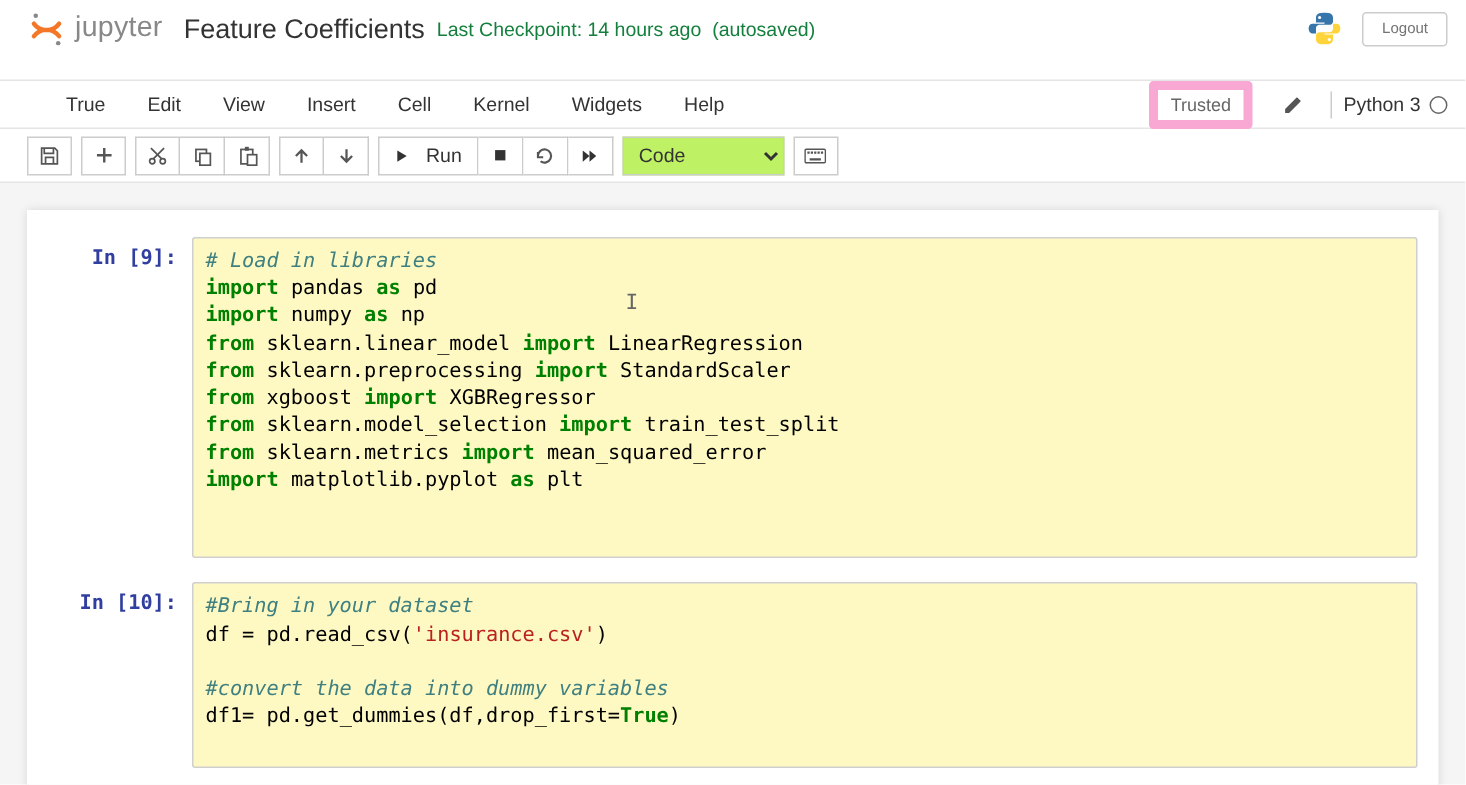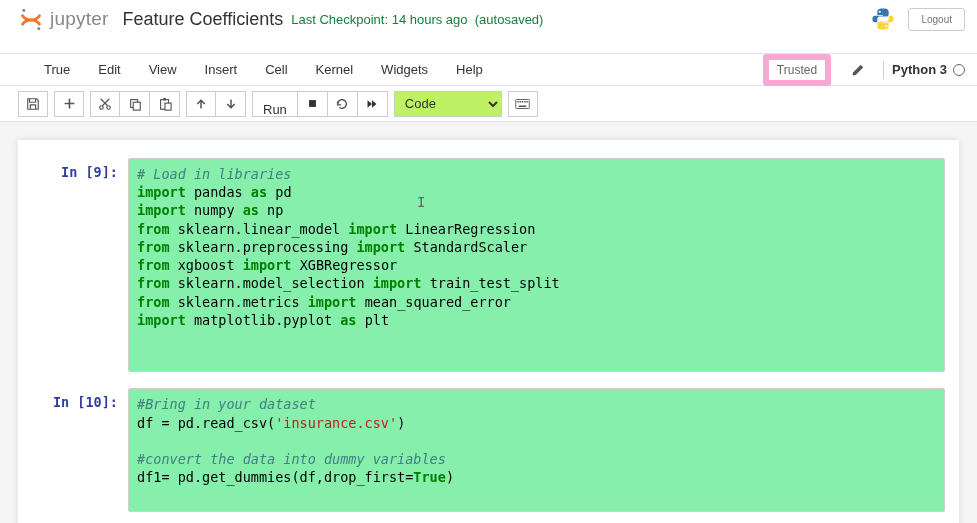--- a/index.html
+++ b/index.html
@@ -51,42 +51,42 @@
   .trusted {
     border: 6px solid #f9a8d4;
     padding: 3px 8px;
     border-radius: 3px;
     font-size: 12px;
     color: #666;
     margin-right: 20px;
   }
   .edit-icon { width: 14px; height: 14px; margin-right: 10px; color: #555; }
   .kernel-sep { width: 1px; height: 18px; background: #ccc; margin: 0 8px; }
-  .kernel-name { font-size: 13px; color: #333; margin-right: 6px; font-weight: bold; }
+  .kernel-name { font-size: 13px; color: #333; margin-right: 6px; }
   .kernel-circle { width: 12px; height: 12px; border: 1px solid #666; border-radius: 50%; }
   .toolbar {
     display: flex;
     align-items: center;
     padding: 4px 12px 4px 18px;
     border-bottom: 1px solid #e5e5e5;
     gap: 0;
     height: 36px;
   }
   .tb-btn {
     border: 1px solid #ccc;
     background: #fff;
     width: 30px;
     height: 26px;
     display: flex;
     align-items: center;
     justify-content: center;
     cursor: pointer;
     color: #555;
   }
-  .tb-btn.run { width: auto; padding: 0 10px; gap: 11px; font-size: 13px; color: #333; flex-direction: column; }
+  .tb-btn.run { width: auto; padding: 0 10px; gap: 11px; font-size: 13px; color: #333; }
   .tb-group { display: flex; margin-right: 6px; }
   .tb-group .tb-btn:not(:first-child) { border-left: none; }
   .celltype-select {
     border: 1px solid #ccc;
     background: #bef264;
     height: 26px;
     width: 108px;
     padding: 0 6px;
     font-size: 13px;
     color: #333;
@@ -114,21 +114,21 @@
     text-align: right;
     padding: 6px 10px 0 0;
     font-family: "DejaVu Sans Mono", Menlo, Consolas, monospace;
     font-size: 13.5px;
     color: #303F9F;
     flex-shrink: 0;
     font-weight: bold;
   }
   .input-area {
     flex: 1;
-    background: #86efac;
+    background: #fef9c3;
     border: 1px solid #cfcfcf;
     border-radius: 2px;
     padding: 6px 8px;
     font-family: "DejaVu Sans Mono", Menlo, Consolas, monospace;
     font-size: 13.5px;
     line-height: 1.35;
     white-space: pre;
     color: #000;
     position: relative;
   }

